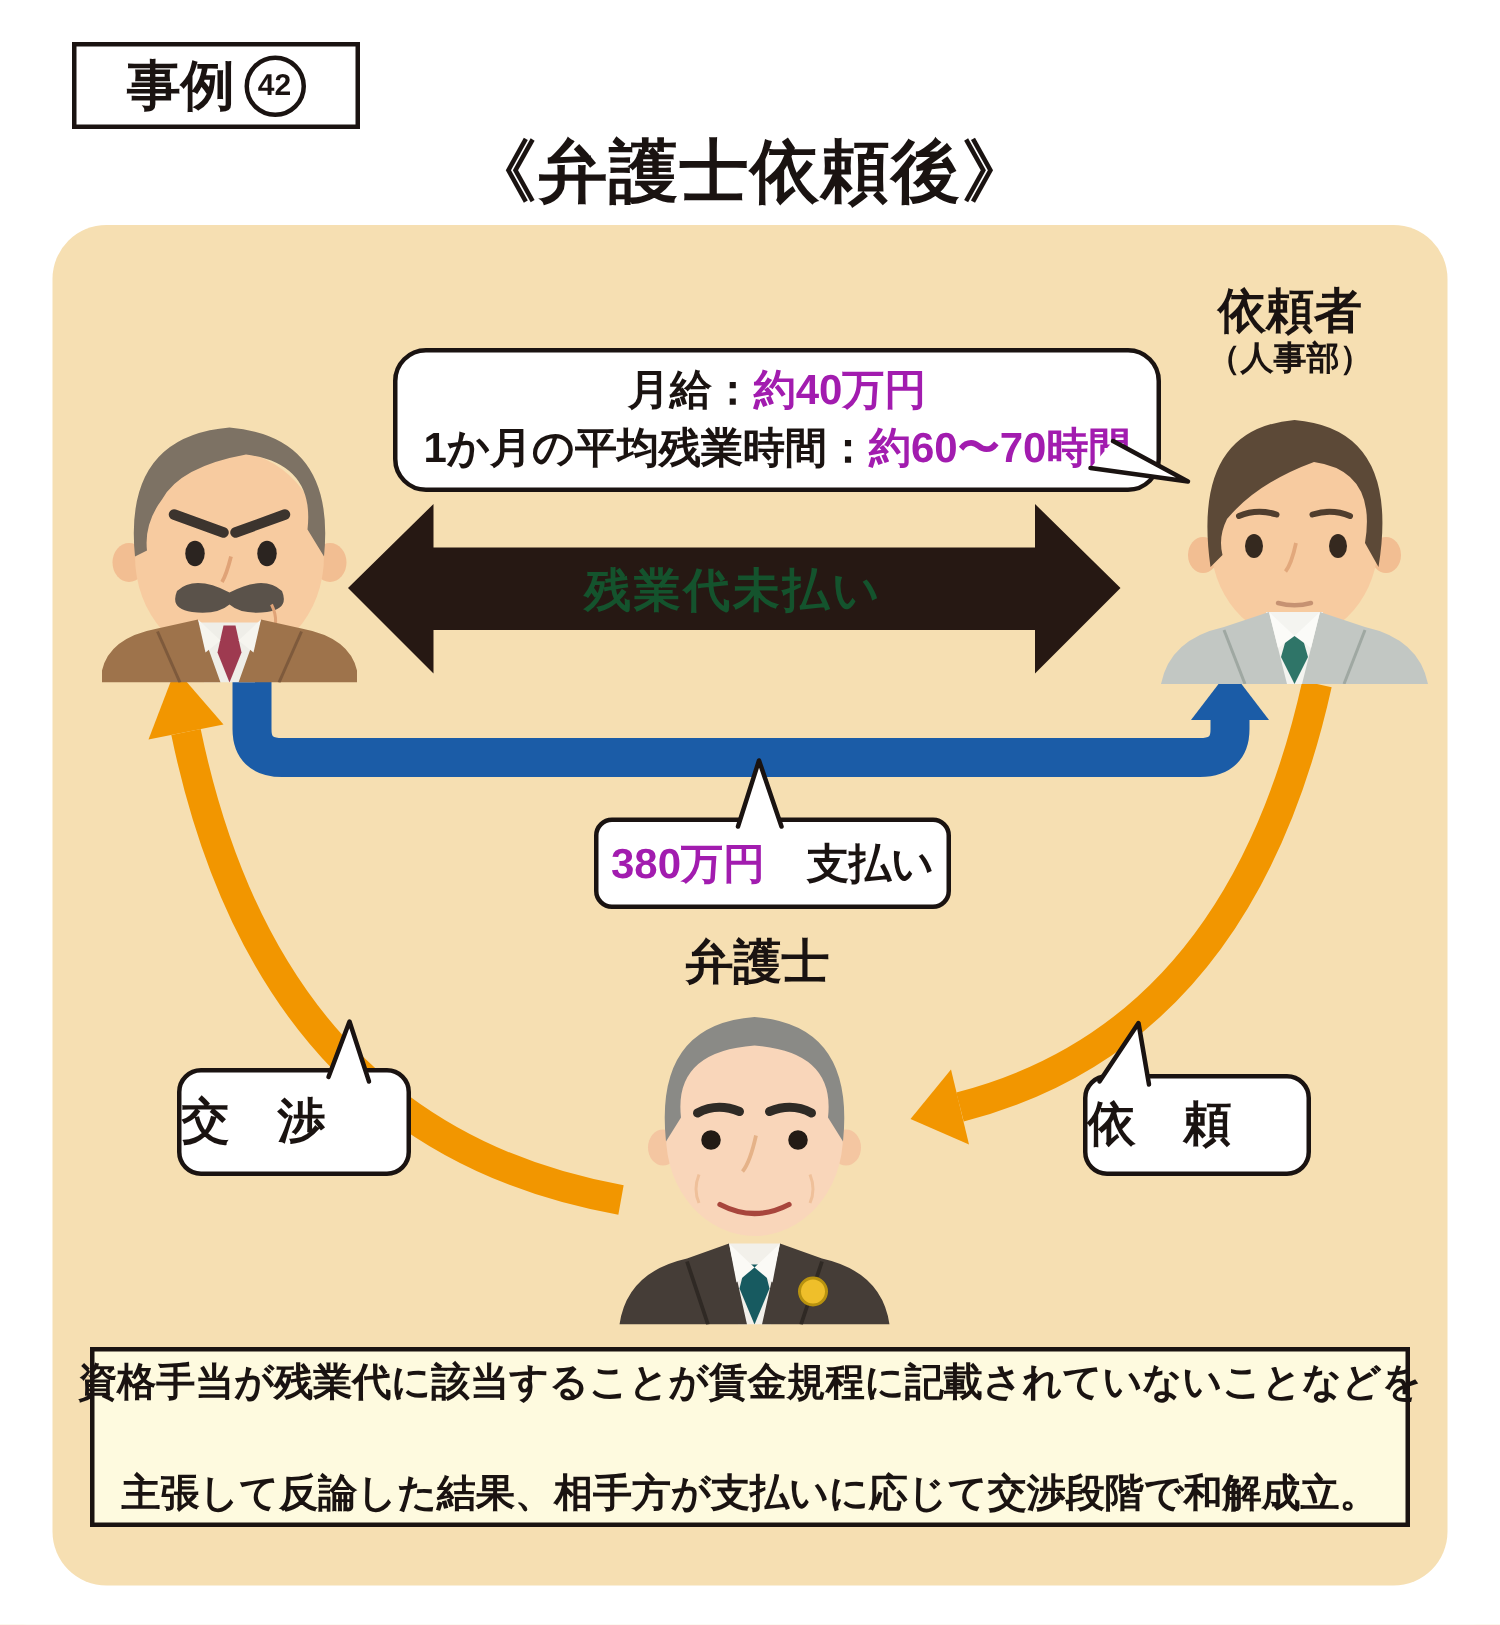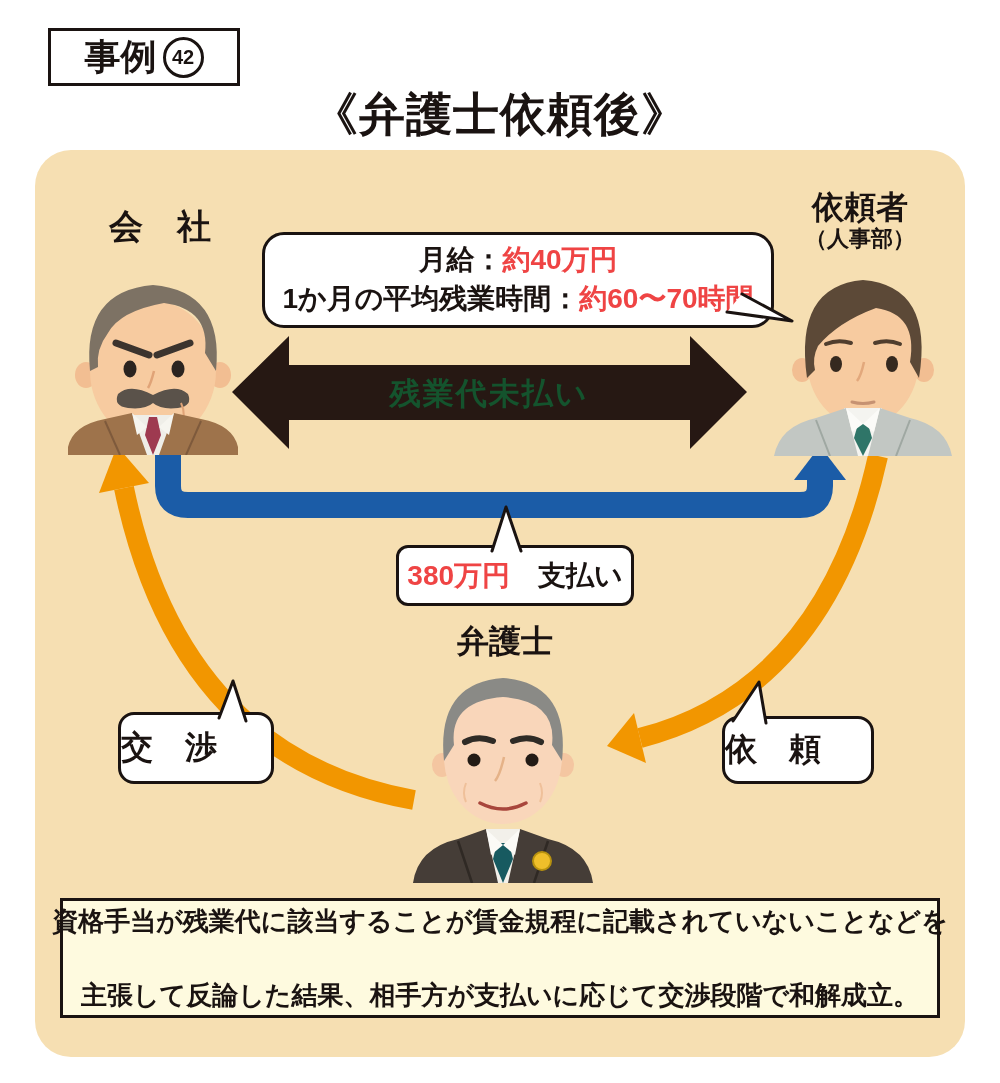--- a/index.html
+++ b/index.html
@@ -16,21 +16,21 @@
   .panel{left:35px;top:150px;width:930px;height:907px;background:#F6DFB2;border-radius:36px;}
   
   .lbl-company{left:60px;top:204px;width:200px;text-align:center;font-size:34px;font-weight:bold;}
   .lbl-client{left:770px;top:190px;width:180px;text-align:center;font-size:32px;font-weight:bold;line-height:1.1;}
   .lbl-client .sub{font-size:22px;font-weight:bold;display:block;margin-top:2px;}
   .lbl-lawyer{left:420px;top:620px;width:170px;text-align:center;font-size:32px;font-weight:bold;}
   
   .bubble{left:262px;top:232px;width:506px;height:90px;background:#fff;border:3px solid #1A1311;border-radius:22px;
           display:flex;flex-direction:column;align-items:center;justify-content:center;line-height:1.38;}
   .bubble .ln{font-size:28px;font-weight:bold;white-space:nowrap;}
-  .red{color:#ef4444;}
+  .red{color:#a21caf;}
   
   .unpaid-label{left:339px;top:373px;width:300px;text-align:center;color:#14532d;
                 font-size:31px;font-weight:bold;letter-spacing:2px;}
   
   .paybox{left:396px;top:545px;width:232px;height:55px;background:#fff;border:3px solid #1A1311;border-radius:12px;
           display:flex;align-items:center;justify-content:center;font-size:28px;font-weight:bold;white-space:nowrap;gap:28px;}
   
   .callout{background:#fff;border:3px solid #1A1311;border-radius:16px;display:flex;align-items:center;
            justify-content:flex-start;font-size:32px;font-weight:bold;}
   .co-nego{left:118px;top:712px;width:150px;height:66px;}
@@ -131,21 +131,20 @@
     <polygon points="89,180 101,180 105,196 95,220 85,196" fill="#175A60"></polygon>
     <path d="M5,220 Q10,185 50,176 L78,166 L90,220 Z" fill="#453D37"></path>
     <path d="M185,220 Q180,185 140,176 L112,166 L100,220 Z" fill="#453D37"></path>
     <path d="M78,166 L95,182 L83,192 Z" fill="#FBFAF6"></path>
     <path d="M112,166 L95,182 L107,192 Z" fill="#FBFAF6"></path>
     <path d="M50,178 L64,220" stroke="#2F2924" stroke-width="2.5" fill="none"></path>
     <path d="M140,178 L126,220" stroke="#2F2924" stroke-width="2.5" fill="none"></path>
     <circle cx="134" cy="198" r="9" fill="#EFBF2A" stroke="#B8920F" stroke-width="2"></circle>
   </svg>
 
-  <div class="abs lbl-company">会　社</div>
   <div class="abs lbl-client">
     <span>依頼者</span>
     <span class="sub">（人事部）</span>
   </div>
   <div class="abs lbl-lawyer">弁護士</div>
 
   <div class="abs unpaid-label">残業代未払い</div>
 
   <div class="abs bubble">
     <div class="ln">

